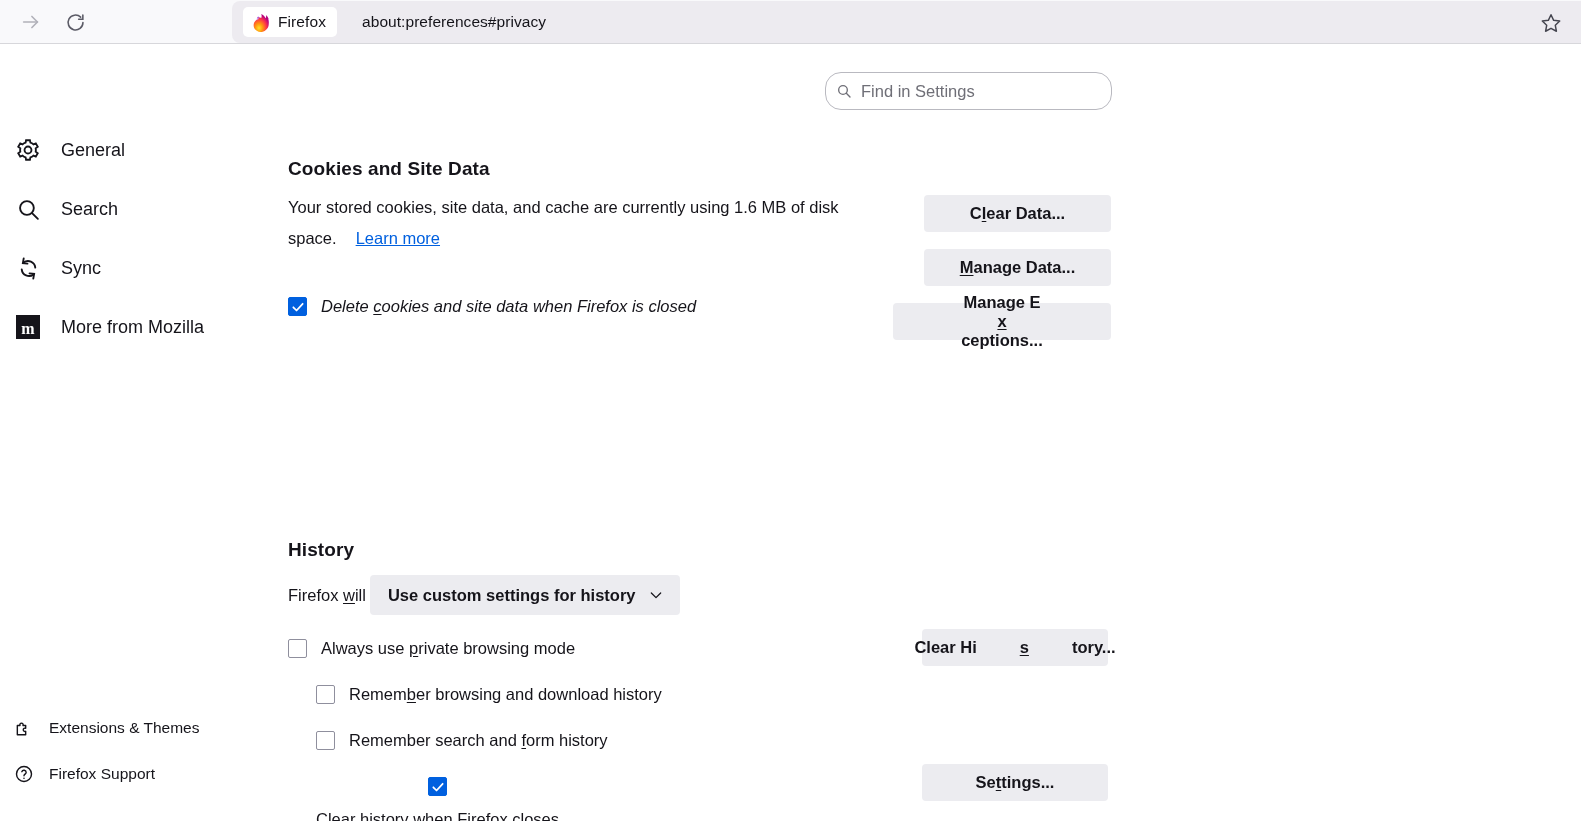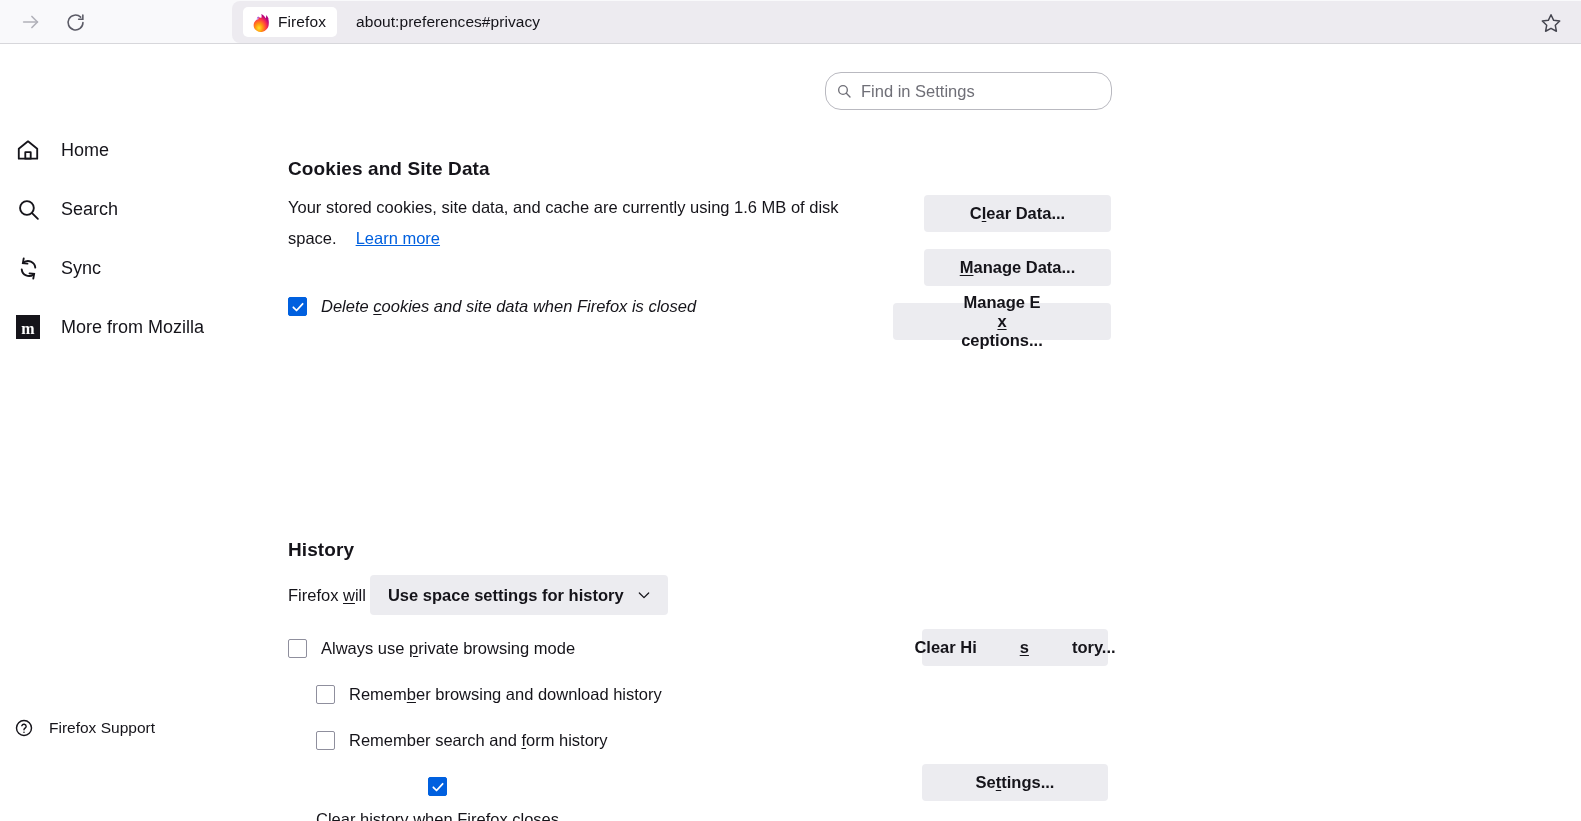--- a/index.html
+++ b/index.html
@@ -34,21 +34,21 @@
   .id-chip {
     margin-left: 11px; height: 30px;
     background: #ffffff; border-radius: 5px;
     display: flex; align-items: center; gap: 7px;
     padding: 0 11px 0 9px;
   }
   .id-chip .ffname {
     font-size: 15.5px; color: #15141a; letter-spacing: .1px;
   }
   .url-text {
-    margin-left: 19px; font-size: 15.5px; color: #15141a; letter-spacing: .05px;
+    margin-left: 25px; font-size: 15.5px; color: #15141a; letter-spacing: .05px;
   }
   .star-btn {
     position: absolute; right: 16px; top: 8px;
     width: 28px; height: 28px;
     display: flex; align-items: center; justify-content: center;
   }
 
   
   .find-box {
     position: absolute; left: 825px; top: 72px;
@@ -180,30 +180,30 @@
 <div class="find-box">
   <svg width="16" height="16" viewBox="0 0 24 24" fill="none" stroke="#6f6f77" stroke-width="2" stroke-linecap="round">
     <circle cx="10.5" cy="10.5" r="6.5"></circle>
       <line x1="15.5" y1="15.5" x2="21" y2="21"></line>
   </svg>
   <span class="ph">Find in Settings</span>
 </div>
 
 <div class="sidebar">
 
-
   <div class="side-item">
     <span class="side-ico">
-      <svg width="26" height="26" viewBox="0 0 24 24" fill="none" stroke="#15141a" stroke-width="1.7" stroke-linejoin="round">
-        <path d="M3.5 10.8 12 4l8.5 6.8V20H3.5z"></path>
-          <rect x="9.5" y="14" width="5" height="6"></rect>
-      </svg>
-    </span>
-    <span>Home</span>
-  </div>
+      <svg width="26" height="26" viewBox="0 0 24 24" fill="none" stroke="#15141a" stroke-width="1.7">
+        <circle cx="12" cy="12" r="3.2"></circle>
+        <path d="M19.1 13.6a7.5 7.5 0 0 0 0-3.2l1.9-1.4-1.8-3.1-2.2.9a7.5 7.5 0 0 0-2.8-1.6L13.8 3h-3.6l-.4 2.2a7.5 7.5 0 0 0-2.8 1.6l-2.2-.9L3 9l1.9 1.4a7.5 7.5 0 0 0 0 3.2L3 15l1.8 3.1 2.2-.9a7.5 7.5 0 0 0 2.8 1.6l.4 2.2h3.6l.4-2.2a7.5 7.5 0 0 0 2.8-1.6l2.2.9 1.8-3.1z"></path>
+      </svg>
+    </span>
+    <span>General</span>
+  </div>
+
 
   <div class="side-item">
     <span class="side-ico">
       <svg width="25" height="25" viewBox="0 0 24 24" fill="none" stroke="#15141a" stroke-width="1.8" stroke-linecap="round">
         <circle cx="10.5" cy="10.5" r="6.6"></circle>
           <line x1="15.4" y1="15.4" x2="21" y2="21"></line>
       </svg>
     </span>
     <span>Search</span>
   </div>
@@ -228,20 +228,28 @@
         <text x="13" y="19.5" font-family="'Liberation Serif', serif" font-size="16" font-weight="bold" fill="#ffffff" text-anchor="middle">m</text>
       </svg>
     </span>
     <span>More from Mozilla</span>
   </div>
 </div>
 
 <div class="sidebar-bottom">
   <div class="side-sm">
     <span class="side-ico">
+      <svg width="20" height="20" viewBox="0 0 24 24" fill="none" stroke="#15141a" stroke-width="1.7" stroke-linejoin="round">
+        <path d="M4 9h3.2a2 2 0 1 1 3.6 0H14v3.4a2 2 0 1 0 0 3.6V20H4z"></path>
+      </svg>
+    </span>
+    <span>Extensions &amp; Themes</span>
+  </div>
+  <div class="side-sm">
+    <span class="side-ico">
       <svg width="20" height="20" viewBox="0 0 24 24" fill="none" stroke="#15141a" stroke-width="1.7">
         <circle cx="12" cy="12" r="9"></circle>
         <path d="M9.4 9.2a2.7 2.7 0 0 1 5.2 1c0 1.8-2.6 2.1-2.6 3.8" stroke-linecap="round"></path>
         <circle cx="12" cy="17.1" r=".95" fill="#15141a" stroke="none"></circle>
       </svg>
     </span>
     <span>Firefox Support</span>
   </div>
 </div>
 
@@ -278,21 +286,21 @@
     <span>Manage E</span>
       <u class="ak">x</u>
       <span>ceptions...</span>
   </div>
 
   <div class="sec-title sec-history-title">History</div>
 
   <div class="hist-row">
     <span class="hist-label"><span>Firefox </span><u class="ak">w</u><span>ill</span></span>
     <div class="dropdown">
-      <span>Use space settings for history</span>
+      <span>Use custom settings for history</span>
       <svg width="16" height="16" viewBox="0 0 24 24" fill="none" stroke="#15141a" stroke-width="1.9" stroke-linecap="round" stroke-linejoin="round">
         <polyline points="5,9 12,16 19,9"></polyline>
       </svg>
     </div>
   </div>
 
   <div class="ck-row row-private">
     <span class="ckbox"></span>
     <span><span>Always use </span><u class="ak">p</u><span>rivate browsing mode</span></span>
   </div>

